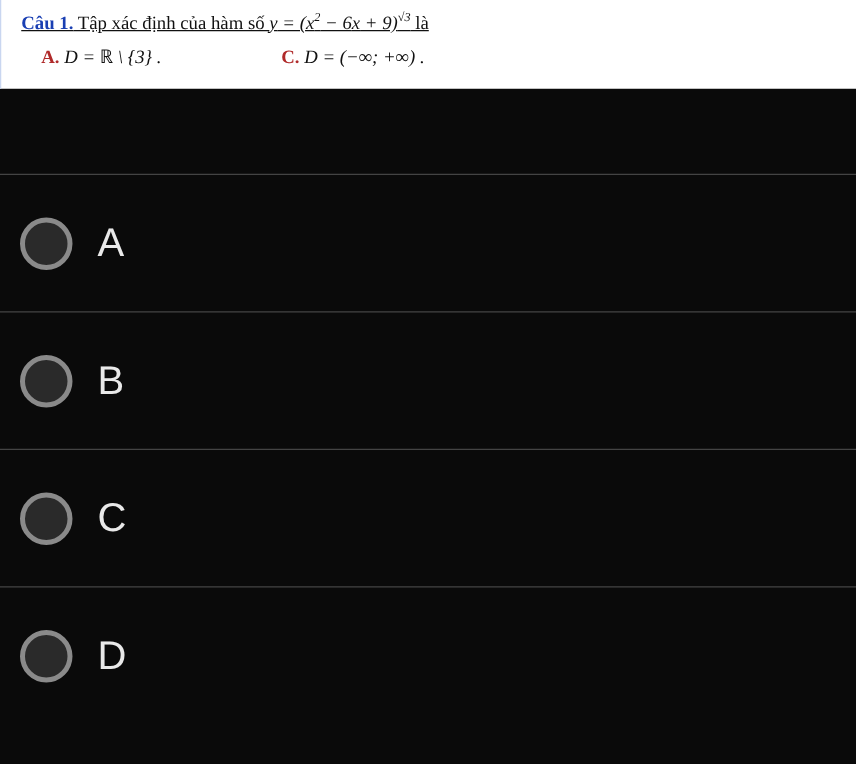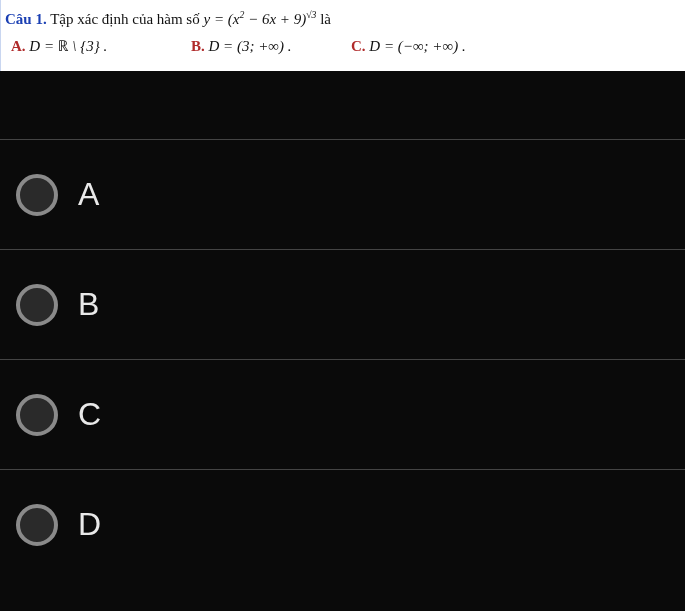--- a/index.html
+++ b/index.html
@@ -12,42 +12,43 @@
   }
   .question-block {
     background: #fff;
     padding: 8px 4px 14px 4px;
     font-size: 15px;
     line-height: 1.5;
     border-left: 1px solid #c9d6f0;
   }
   .question-text {
     color: #111;
-    margin-left: 0;
+    margin-left: 12px;
+    text-decoration: underline;
   }
   .q-num {
     color: #1a3fb3;
     font-weight: bold;
   }
   .math {
     font-family: "Cambria Math", "Times New Roman", serif;
     font-style: italic;
   }
   .sup {
     font-size: 0.65em;
     vertical-align: super;
     position: relative;
   }
   .bb { font-style: normal; }
   .answer-row {
     display: flex;
     flex-wrap: nowrap;
     margin-top: 4px;
-    margin-left: 6px;
-    gap: 0;
+    margin-left: 28px;
+    gap: 12px;
   }
   .answer-row .opt { white-space: nowrap; }
   .answer-row .opt.a { width: 180px; }
   .answer-row .opt.b { width: 160px; }
   .answer-row .opt.c { width: 180px; }
   .answer-row .opt.d { width: auto; }
   .opt-label {
     color: #b02a2a;
     font-weight: bold;
   }
@@ -85,24 +86,20 @@
 
 <div class="question-block">
   <div class="question-text">
     <span class="q-num">Câu 1.</span><span> Tập xác định của hàm số </span><span class="math"><span class="math">y</span> = (<span class="math">x</span><span class="sup">2</span> − 6<span class="math">x</span> + 9)<span class="sup">√3</span></span><span> là</span>
   </div>
   <div class="answer-row">
     <span class="opt a">
       <span class="opt-label">A.</span>
       <span class="opt-body math"><span class="math">D</span> = <span class="bb">ℝ</span> \ {3} .</span>
     </span>
-    <span class="opt b">
-      <span class="opt-label">B.</span>
-      <span class="opt-body math"><span class="math">D</span> = (3; +∞) .</span>
-    </span>
     <span class="opt c">
       <span class="opt-label">C.</span>
       <span class="opt-body math"><span class="math">D</span> = (−∞; +∞) .</span>
     </span>
   </div>
 </div>
 
 <div class="choices">
   <div class="choice-row">
     <div class="radio"></div>

